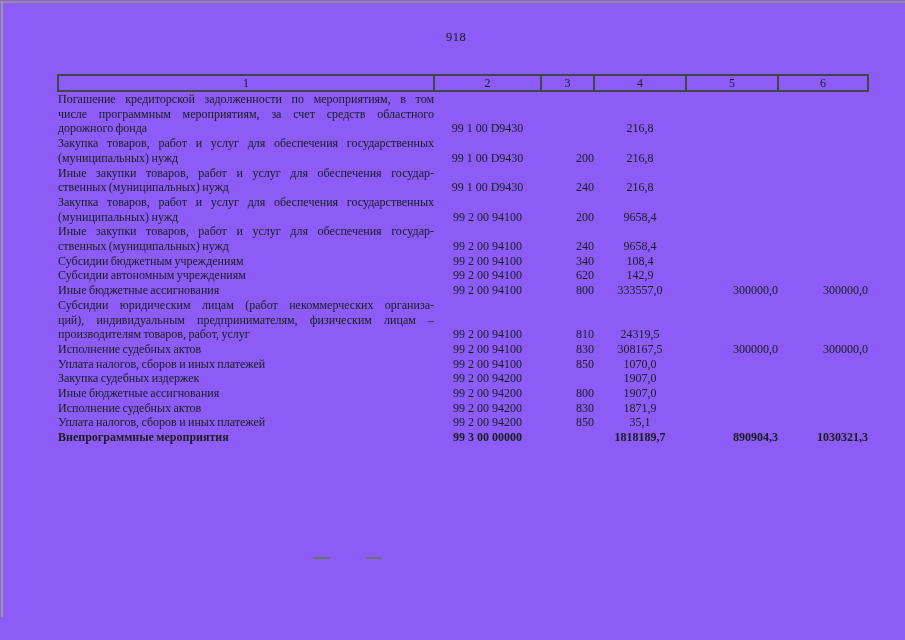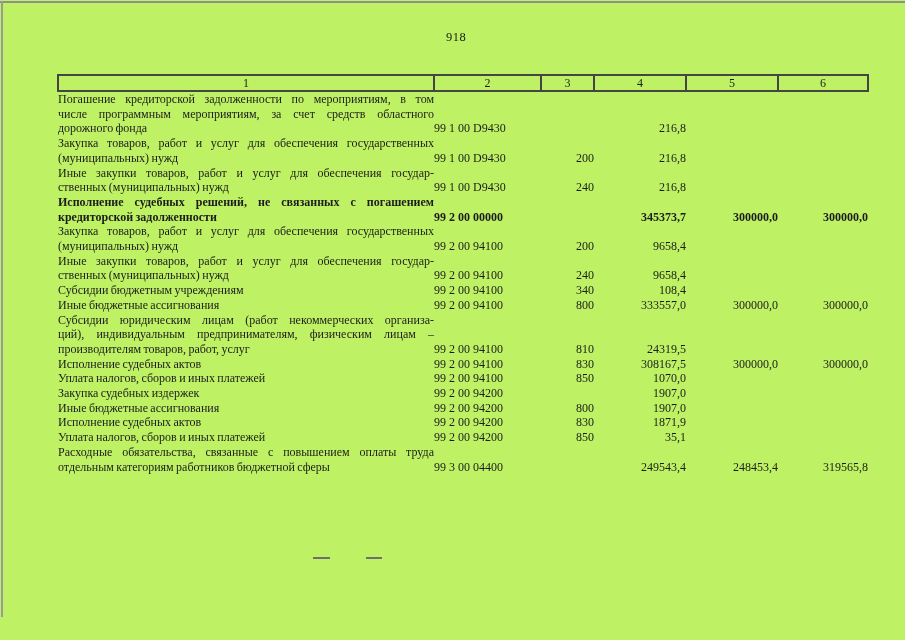--- a/index.html
+++ b/index.html
@@ -1,21 +1,21 @@
 <!DOCTYPE html>
 <html><head>
 <meta charset="utf-8">
 <style>
   html,body{margin:0;padding:0;}
   body{
     width:905px;height:640px;overflow:hidden;position:relative;
     background:#ffffff;color:#1c1c1c;
     font-family:"Liberation Serif", serif;
   }
-  .page{position:absolute;inset:0;background:#bef264;padding-left:28px;}
+  .page{position:absolute;inset:0;background:#8b5cf6;padding-left:28px;}
   .frame-top{position:absolute;top:1px;left:0;width:905px;height:2px;background:#8f8f8f;}
   .frame-left{position:absolute;top:1px;left:1px;width:2px;height:616px;background:#9a9a9a;}
   .page-number{
     position:absolute;top:30px;left:0;width:912px;text-align:center;
     font-size:12.5px;letter-spacing:.5px;
   }
   table.budget{
     position:absolute;left:57px;top:74px;width:810px;
     border-collapse:collapse;table-layout:fixed;
   }
@@ -23,23 +23,23 @@
     border:2px solid #454545;
     text-align:center;vertical-align:middle;
     font-size:12px;line-height:13px;height:14px;padding:0;
   }
   table.budget tbody td{
     padding:0;font-size:12px;line-height:14.7px;vertical-align:bottom;
   }
   tr.bold td{font-weight:700;}
   .c-name{padding-left:5px;padding-right:2px;word-spacing:-0.6px;}
   .c-name .jl{text-align:justify;text-align-last:justify;}
-  .c-code{padding-left:19px;white-space:nowrap;}
+  .c-code{padding-left:19px;white-space:nowrap;text-align:center;}
   .c-type{text-align:right;}
-  .c-a1{text-align:right;padding-right:7px;white-space:nowrap;}
+  .c-a1{text-align:center;padding-right:7px;white-space:nowrap;}
   .c-a2{text-align:right;padding-right:1px;white-space:nowrap;}
   .c-a3{text-align:right;padding-right:4px;white-space:nowrap;}
   .dash{position:absolute;height:2px;background:#6f6f6f;}
   .dash1{left:313px;top:557px;width:17px;}
   .dash2{left:366px;top:557px;width:16px;}
 </style>
 </head>
 <body>
 
 <div class="page">
@@ -95,31 +95,20 @@
           <td class="c-name">
             <div class="jl">Иные закупки товаров, работ и услуг для обеспечения государ-</div>
             <div>ственных (муниципальных) нужд</div>
           </td>
           <td class="c-code">99 1 00 D9430</td>
           <td class="c-type">240</td>
           <td class="c-a1">216,8</td>
           <td class="c-a2"></td>
           <td class="c-a3"></td>
         </tr>
-        <tr class="bold">
-          <td class="c-name">
-            <div class="jl">Исполнение судебных решений, не связанных с погашением</div>
-            <div>кредиторской задолженности</div>
-          </td>
-          <td class="c-code">99 2 00 00000</td>
-          <td class="c-type"></td>
-          <td class="c-a1">345373,7</td>
-          <td class="c-a2">300000,0</td>
-          <td class="c-a3">300000,0</td>
-        </tr>
         <tr>
           <td class="c-name">
             <div class="jl">Закупка товаров, работ и услуг для обеспечения государственных</div>
             <div>(муниципальных) нужд</div>
           </td>
           <td class="c-code">99 2 00 94100</td>
           <td class="c-type">200</td>
           <td class="c-a1">9658,4</td>
           <td class="c-a2"></td>
           <td class="c-a3"></td>
@@ -135,20 +124,30 @@
           <td class="c-a2"></td>
           <td class="c-a3"></td>
         </tr>
         <tr>
           <td class="c-name">
             <div>Субсидии бюджетным учреждениям</div>
           </td>
           <td class="c-code">99 2 00 94100</td>
           <td class="c-type">340</td>
           <td class="c-a1">108,4</td>
+          <td class="c-a2"></td>
+          <td class="c-a3"></td>
+        </tr>
+        <tr>
+          <td class="c-name">
+            <div>Субсидии автономным учреждениям</div>
+          </td>
+          <td class="c-code">99 2 00 94100</td>
+          <td class="c-type">620</td>
+          <td class="c-a1">142,9</td>
           <td class="c-a2"></td>
           <td class="c-a3"></td>
         </tr>
         <tr>
           <td class="c-name">
             <div>Иные бюджетные ассигнования</div>
           </td>
           <td class="c-code">99 2 00 94100</td>
           <td class="c-type">800</td>
           <td class="c-a1">333557,0</td>
@@ -220,29 +219,28 @@
         <tr>
           <td class="c-name">
             <div>Уплата налогов, сборов и иных платежей</div>
           </td>
           <td class="c-code">99 2 00 94200</td>
           <td class="c-type">850</td>
           <td class="c-a1">35,1</td>
           <td class="c-a2"></td>
           <td class="c-a3"></td>
         </tr>
-        <tr>
-          <td class="c-name">
-            <div class="jl">Расходные обязательства, связанные с повышением оплаты труда</div>
-            <div>отдельным категориям работников бюджетной сферы</div>
-          </td>
-          <td class="c-code">99 3 00 04400</td>
+        <tr class="bold">
+          <td class="c-name">
+            <div>Внепрограммные мероприятия</div>
+          </td>
+          <td class="c-code">99 3 00 00000</td>
           <td class="c-type"></td>
-          <td class="c-a1">249543,4</td>
-          <td class="c-a2">248453,4</td>
-          <td class="c-a3">319565,8</td>
+          <td class="c-a1">1818189,7</td>
+          <td class="c-a2">890904,3</td>
+          <td class="c-a3">1030321,3</td>
         </tr>
       </tbody>
   </table>
 
   <div class="dash dash1"></div>
   <div class="dash dash2"></div>
 </div>
 
 </body></html>

